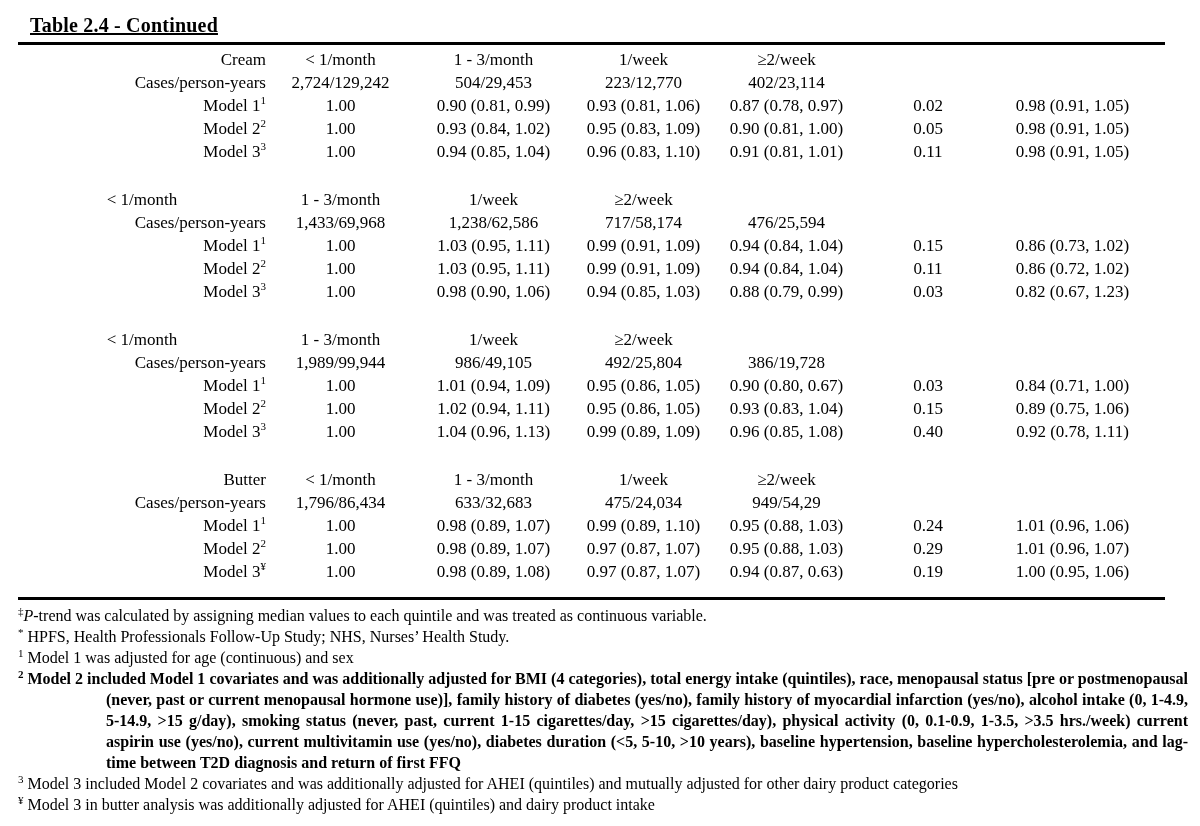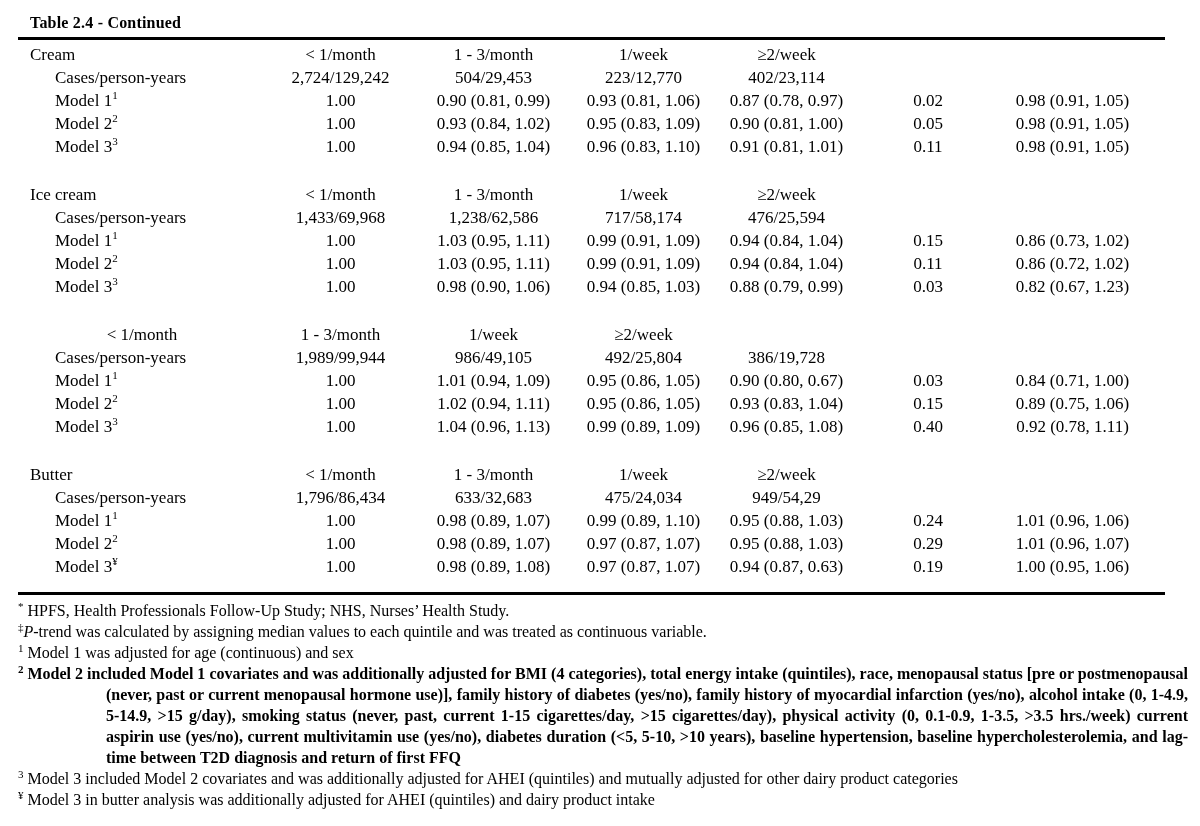--- a/index.html
+++ b/index.html
@@ -2,30 +2,30 @@
 <html><head>
 <meta charset="utf-8">
 <style>
   html,body{margin:0;padding:0;}
   body{
     width:1200px;height:826px;background:#ffffff;color:#000000;
     font-family:"Liberation Serif","DejaVu Serif",serif;
     overflow:hidden;position:relative;
   }
   .page{position:absolute;left:18px;top:0;width:1170px;}
-  .doc-title{font-weight:bold;font-size:16px;margin:14px 0 5px 12px;letter-spacing:0.2px;}
+  .doc-title{font-weight:bold;font-size:20px;margin:14px 0 5px 12px;letter-spacing:0.2px;text-decoration:underline;}
   .rule{height:3px;background:#000;width:1147px;}
   .table-body{padding-top:3px;}
   .trow{
     display:grid;
     grid-template-columns:248px 149px 157px 143px 143px 140px 149px;
     height:23px;align-items:center;font-size:17px;
   }
   .cell{text-align:center;white-space:nowrap;overflow:visible;}
-  .cell.label{text-align:left;}
+  .cell.label{text-align:right;}
   .section{margin-bottom:25px;}
   .section:last-child{margin-bottom:14px;}
   .section-name{padding-left:12px;}
   .row-label{padding-left:37px;}
   sup{font-size:11px;line-height:0;}
   .footnotes{padding-top:5px;font-size:16px;line-height:21px;width:1170px;}
   .footnote{margin:0;}
   .footnote .mk{margin-right:4px;}
   .footnote .mk.tight{margin-right:0;}
   .footnote.hanging{padding-left:88px;text-indent:-88px;text-align:justify;font-weight:bold;}
@@ -85,21 +85,20 @@
           <div class="cell">0.94 (0.85, 1.04)</div>
           <div class="cell">0.96 (0.83, 1.10)</div>
           <div class="cell">0.91 (0.81, 1.01)</div>
           <div class="cell">0.11</div>
           <div class="cell">0.98 (0.91, 1.05)</div>
         </div>
 </div>
 
   <div class="section">
     <div class="trow">
-      <div class="cell label section-name">Ice cream</div>
     <div class="cell">&lt; 1/month</div>
           <div class="cell">1 - 3/month</div>
           <div class="cell">1/week</div>
           <div class="cell">≥2/week</div>
           <div class="cell"></div>
           <div class="cell"></div>
         </div>
 
   <div class="trow">
     <div class="cell label row-label"><span>Cases/person-years</span></div>
@@ -241,24 +240,24 @@
           <div class="cell">0.97 (0.87, 1.07)</div>
           <div class="cell">0.94 (0.87, 0.63)</div>
           <div class="cell">0.19</div>
           <div class="cell">1.00 (0.95, 1.06)</div>
         </div>
 </div>
 </div>
 
   <div class="rule"></div>
   <div class="footnotes">
+  <p class="footnote"><sup class="mk tight">‡</sup><i>P</i><span>-trend was calculated by assigning median values to each quintile and was treated as continuous variable.</span></p>
+
   <p class="footnote"><sup class="mk">*</sup><span>HPFS, Health Professionals Follow-Up Study; NHS, Nurses’ Health Study.</span></p>
 
-  <p class="footnote"><sup class="mk tight">‡</sup><i>P</i><span>-trend was calculated by assigning median values to each quintile and was treated as continuous variable.</span></p>
-
   <p class="footnote"><sup class="mk">1</sup><span>Model 1 was adjusted for age (continuous) and sex</span></p>
 
   <p class="footnote hanging"><sup class="mk">2</sup><span>Model 2 included Model 1 covariates and was additionally adjusted for BMI (4 categories), total energy intake (quintiles), race, menopausal status [pre or postmenopausal (never, past or current menopausal hormone use)], family history of diabetes (yes/no), family history of myocardial infarction (yes/no), alcohol intake (0, 1-4.9, 5-14.9, &gt;15 g/day), smoking status (never, past, current 1-15 cigarettes/day, &gt;15 cigarettes/day), physical activity (0, 0.1-0.9, 1-3.5, &gt;3.5 hrs./week) current aspirin use (yes/no), current multivitamin use (yes/no),  diabetes duration (&lt;5, 5-10, &gt;10 years), baseline hypertension, baseline hypercholesterolemia, and lag-time between T2D diagnosis and return of first FFQ</span></p>
 
   <p class="footnote"><sup class="mk">3</sup><span>Model 3 included Model 2 covariates and was additionally adjusted for AHEI (quintiles) and mutually adjusted for other dairy product categories</span></p>
 
   <p class="footnote"><sup class="mk">¥</sup><span>Model 3 in butter analysis was additionally adjusted for AHEI (quintiles) and dairy product intake</span></p>
 </div>
 </div>
 

